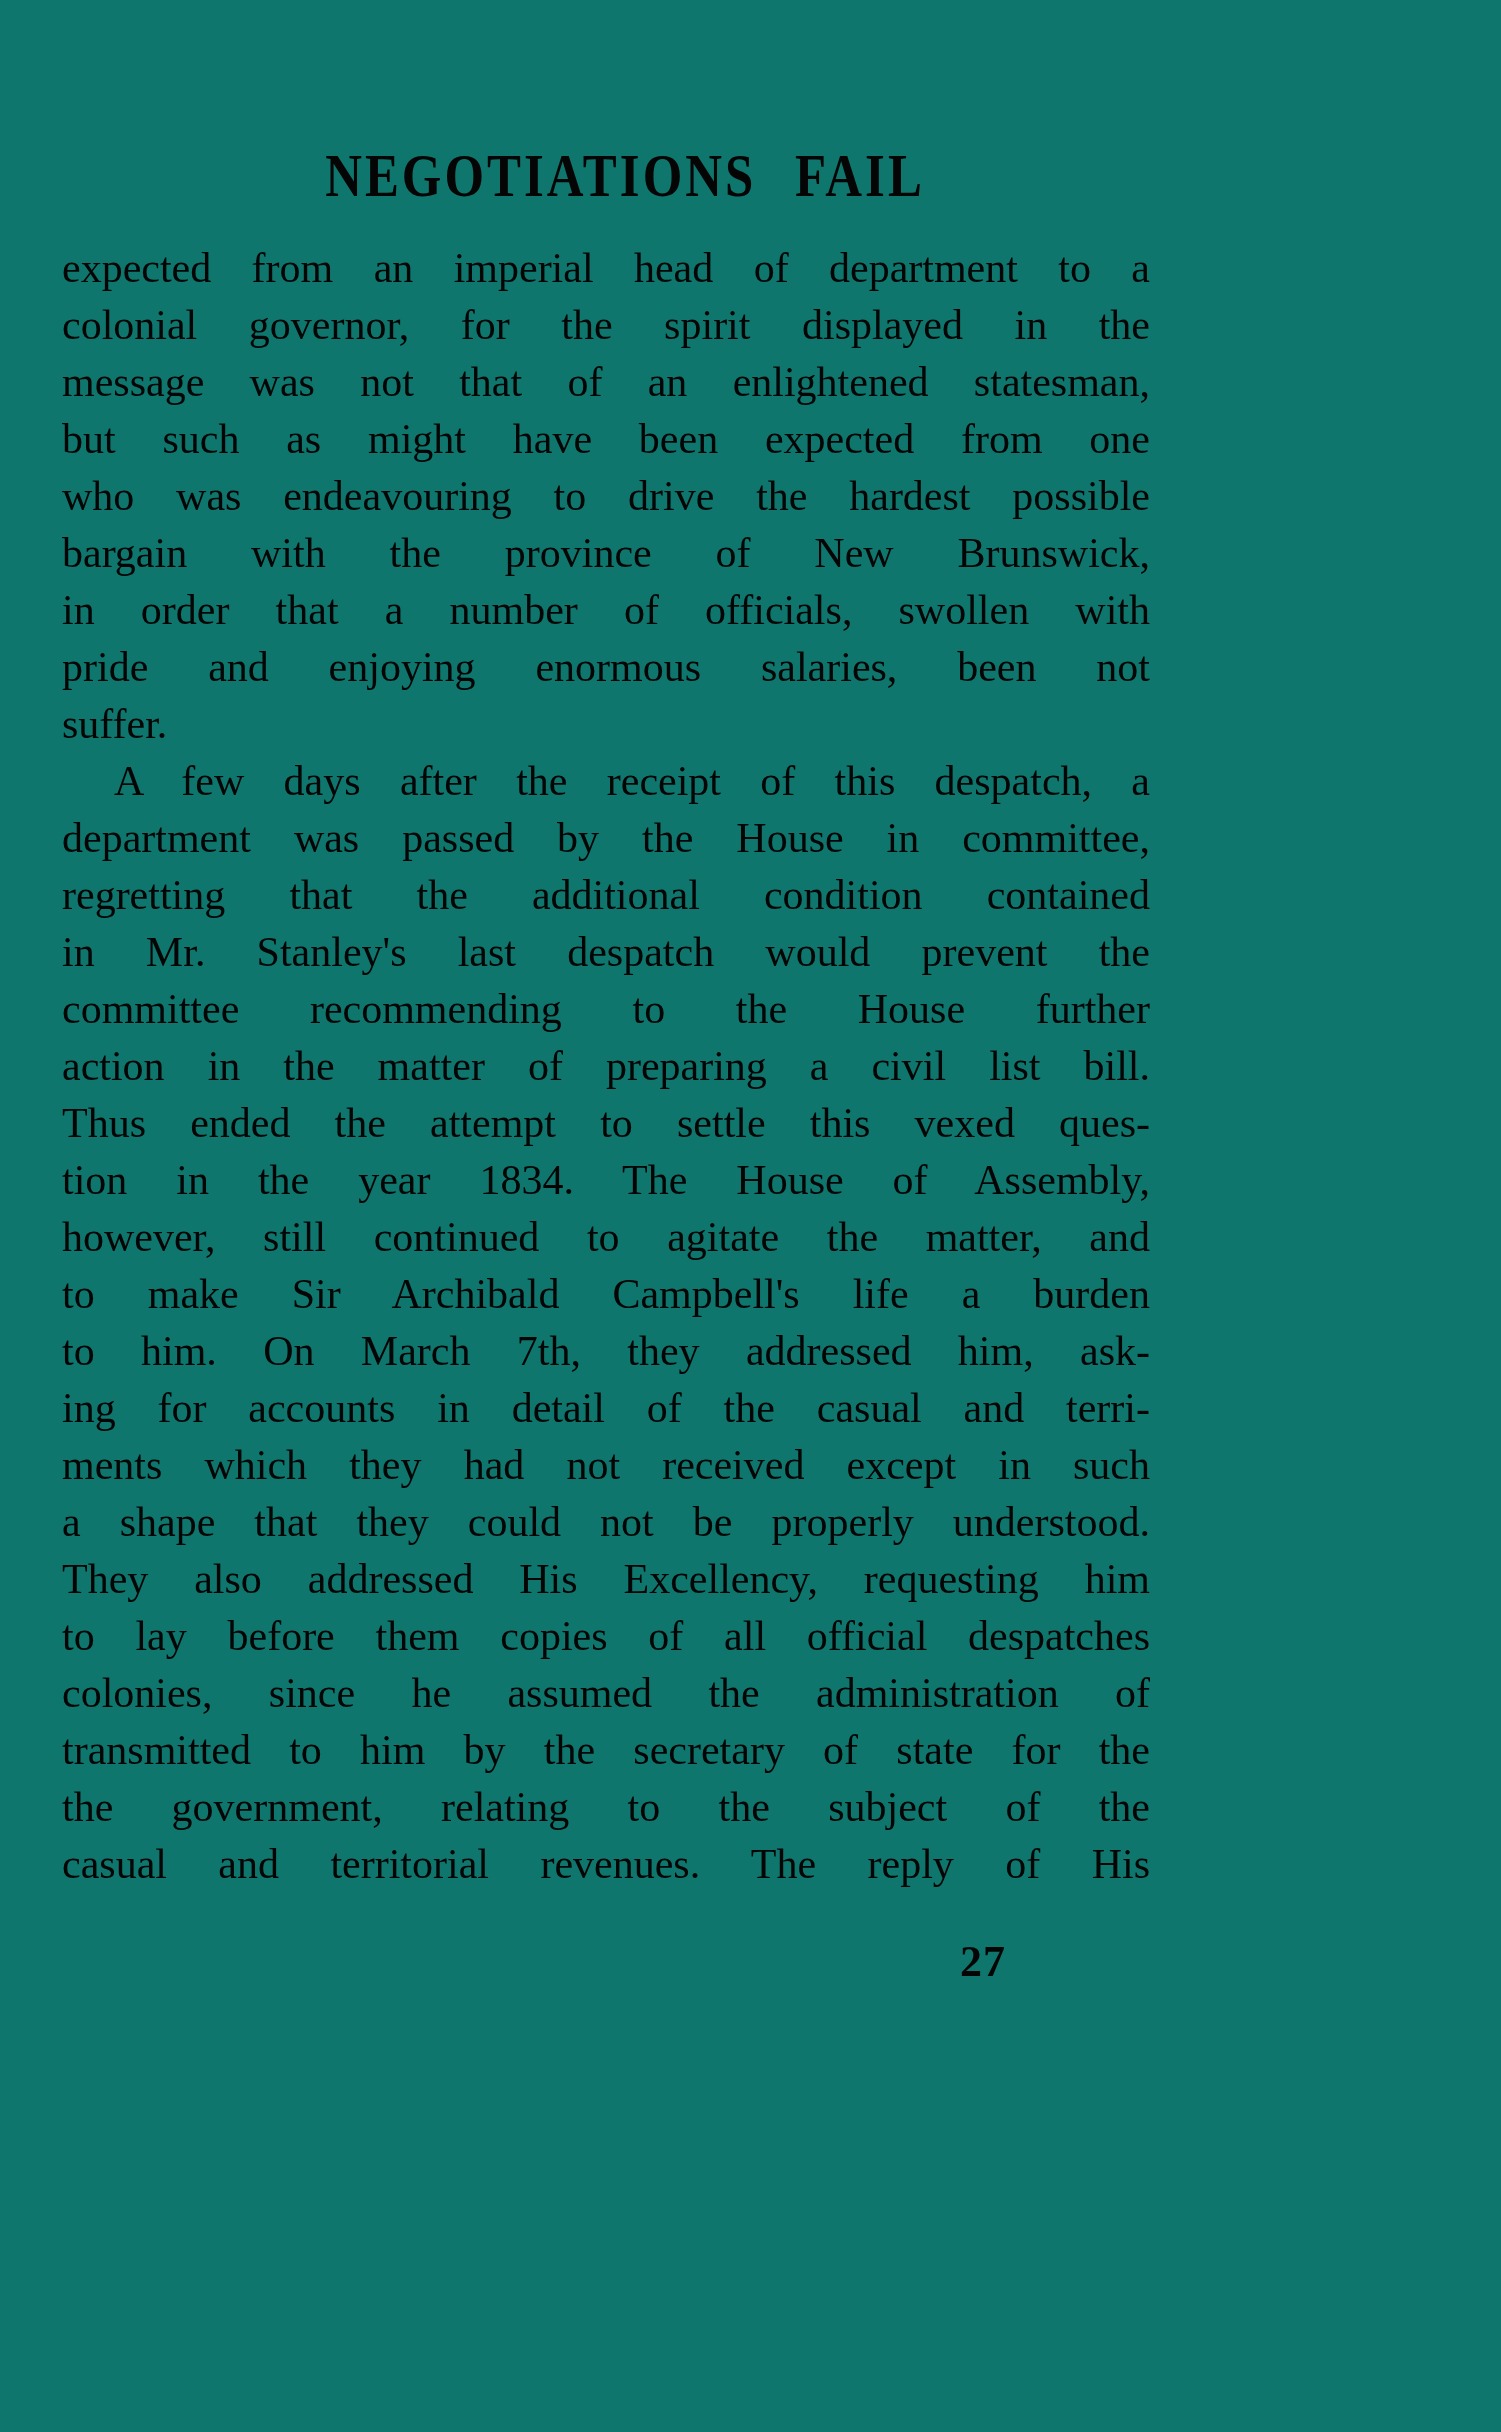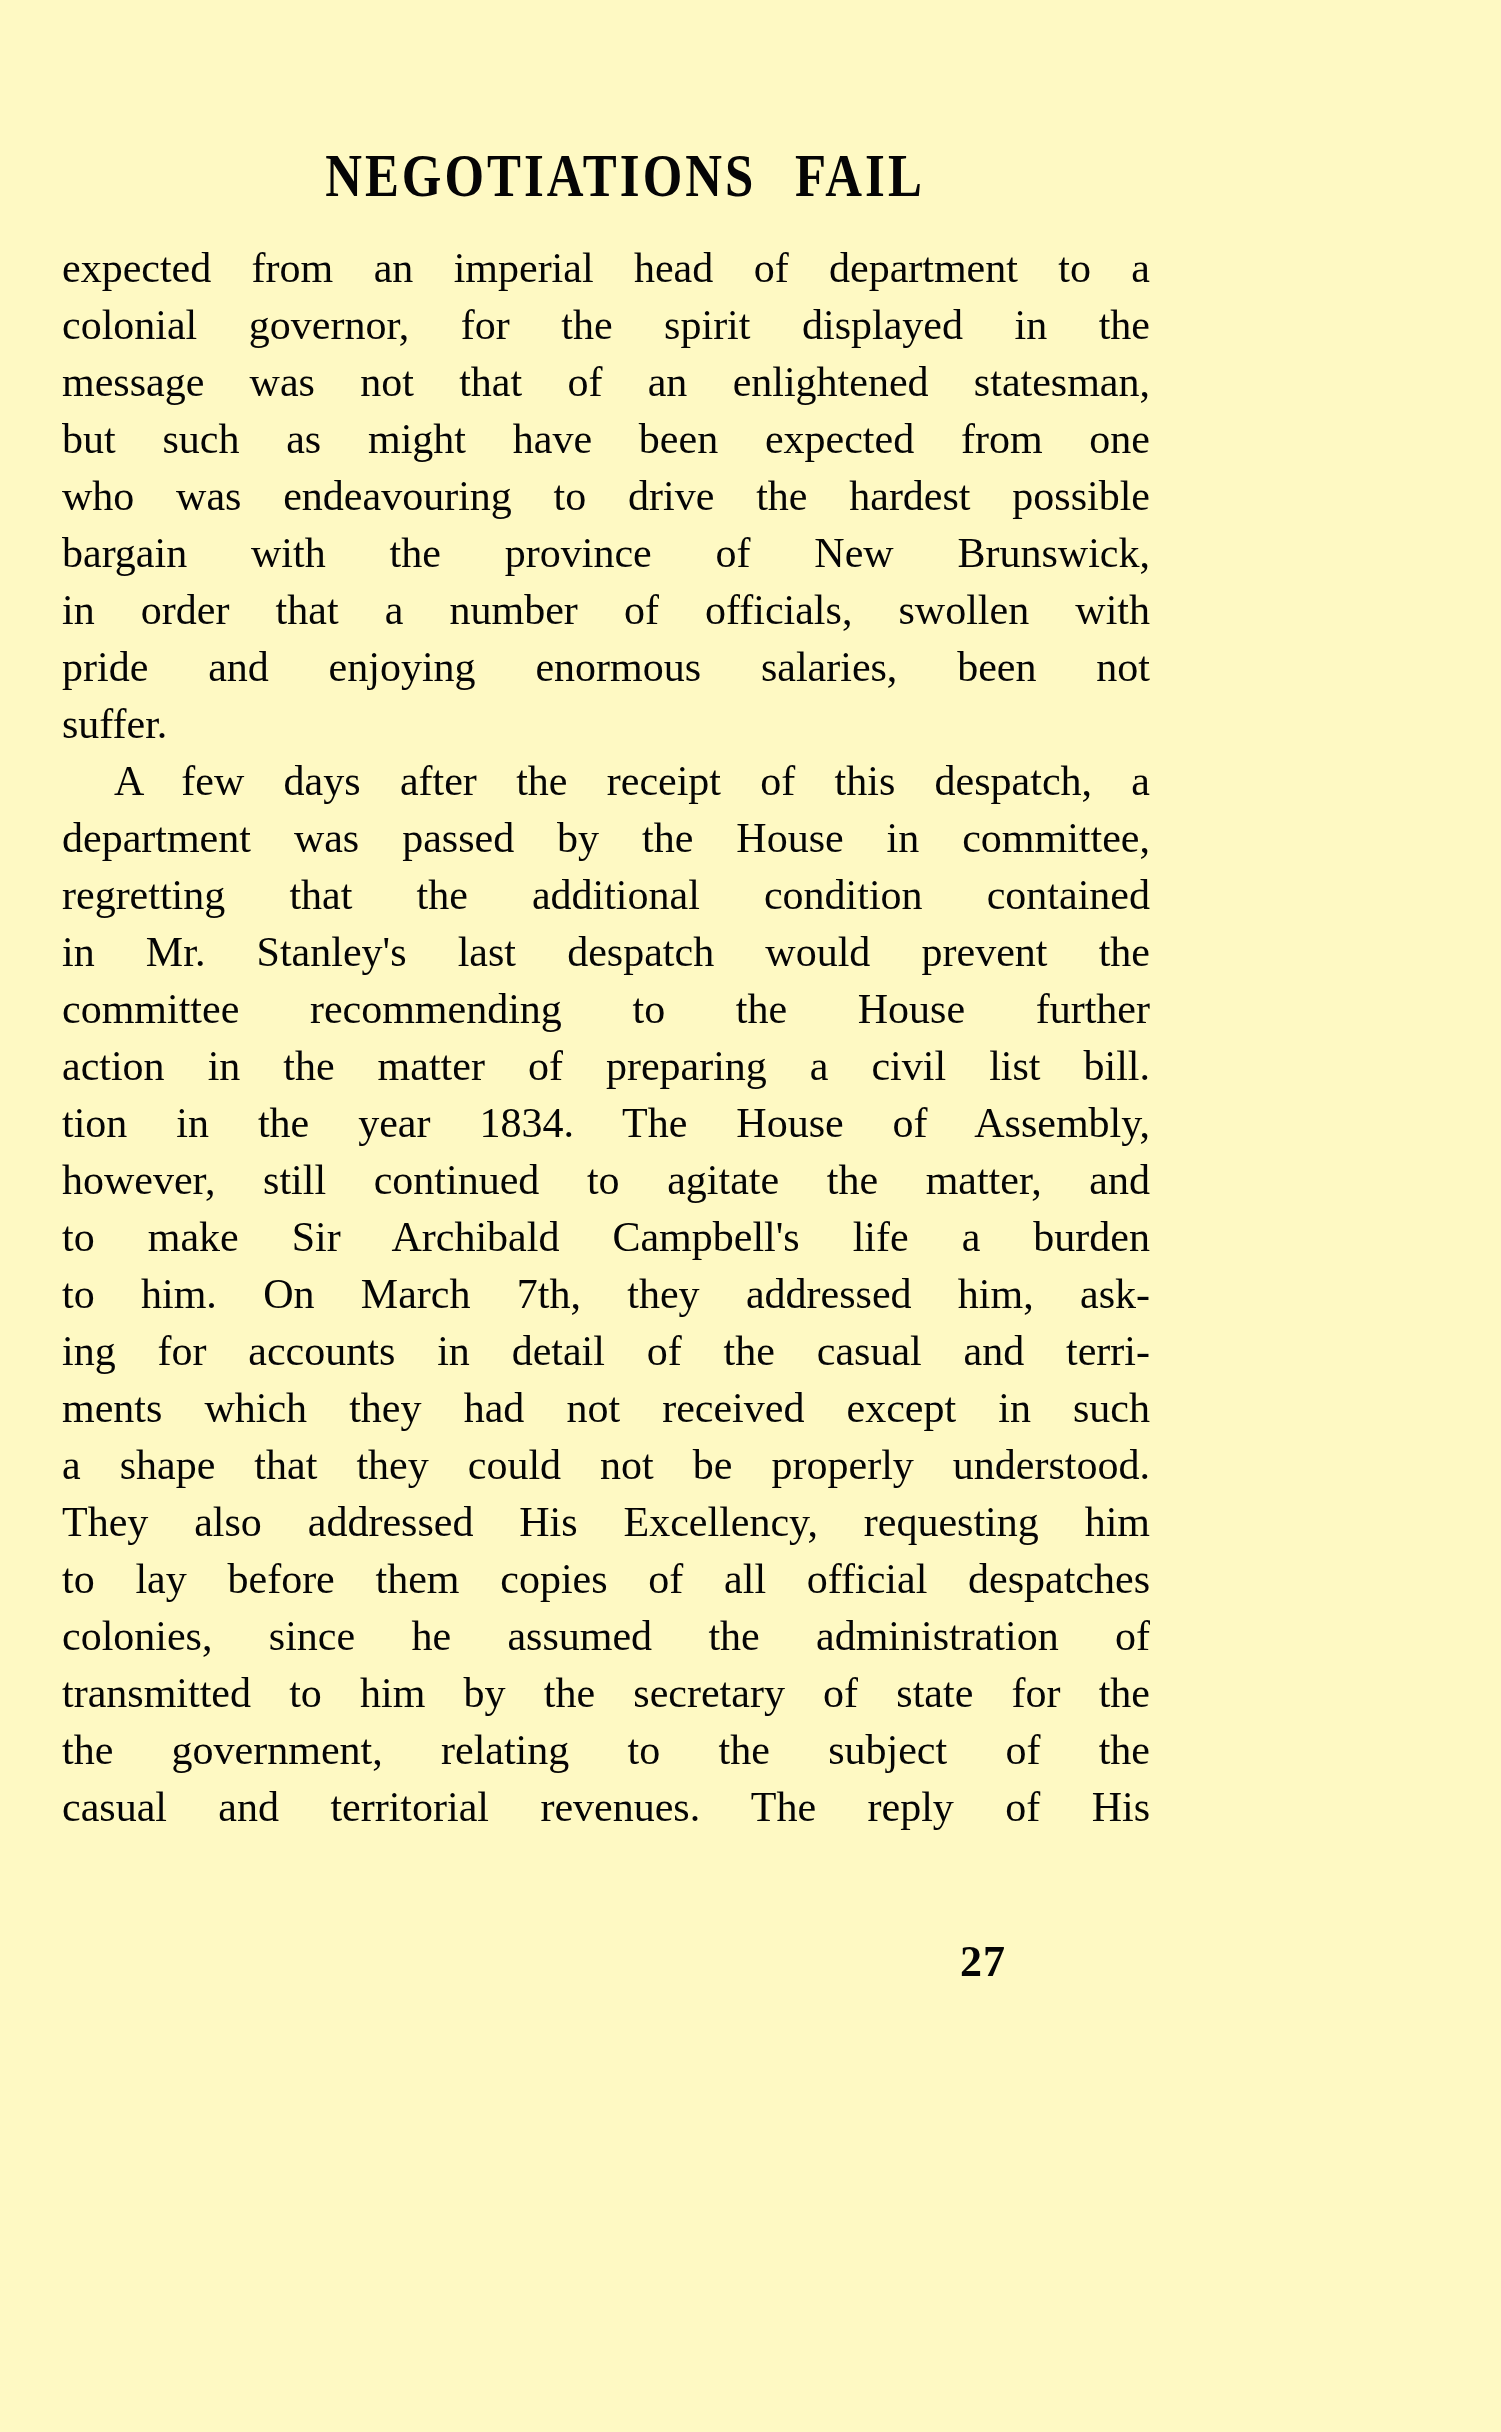--- a/index.html
+++ b/index.html
@@ -4,21 +4,21 @@
 <style>
   html, body {
     margin: 0;
     padding: 0;
     background: #ffffff;
   }
   .page {
     position: relative;
     width: 1501px;
     height: 2432px;
-    background: #fef9c3;
+    background: #0f766e;
     color: #050505;
     font-family: "Liberation Serif", serif;
     overflow: hidden;
   }
   .title {
     position: absolute;
     top: 140px;
     left: 70px;
     width: 1110px;
     text-align: center;
@@ -79,20 +79,21 @@
         <div class="line">pride and enjoying enormous salaries, been not</div>
         <div class="line noju">suffer.</div>
       </div>
       <div class="paragraph">
         <div class="line indent">A few days after the receipt of this despatch, a</div>
         <div class="line">department was passed by the House in committee,</div>
         <div class="line">regretting that the additional condition contained</div>
         <div class="line">in Mr. Stanley's last despatch would prevent the</div>
         <div class="line">committee recommending to the House further</div>
         <div class="line">action in the matter of preparing a civil list bill.</div>
+        <div class="line">Thus ended the attempt to settle this vexed ques-</div>
         <div class="line">tion in the year 1834. The House of Assembly,</div>
         <div class="line">however, still continued to agitate the matter, and</div>
         <div class="line">to make Sir Archibald Campbell's life a burden</div>
         <div class="line">to him. On March 7th, they addressed him, ask-</div>
         <div class="line">ing for accounts in detail of the casual and terri-</div>
         <div class="line">ments which they had not received except in such</div>
         <div class="line">a shape that they could not be properly understood.</div>
         <div class="line">They also addressed His Excellency, requesting him</div>
         <div class="line">to lay before them copies of all official despatches</div>
         <div class="line">colonies, since he assumed the administration of</div>

